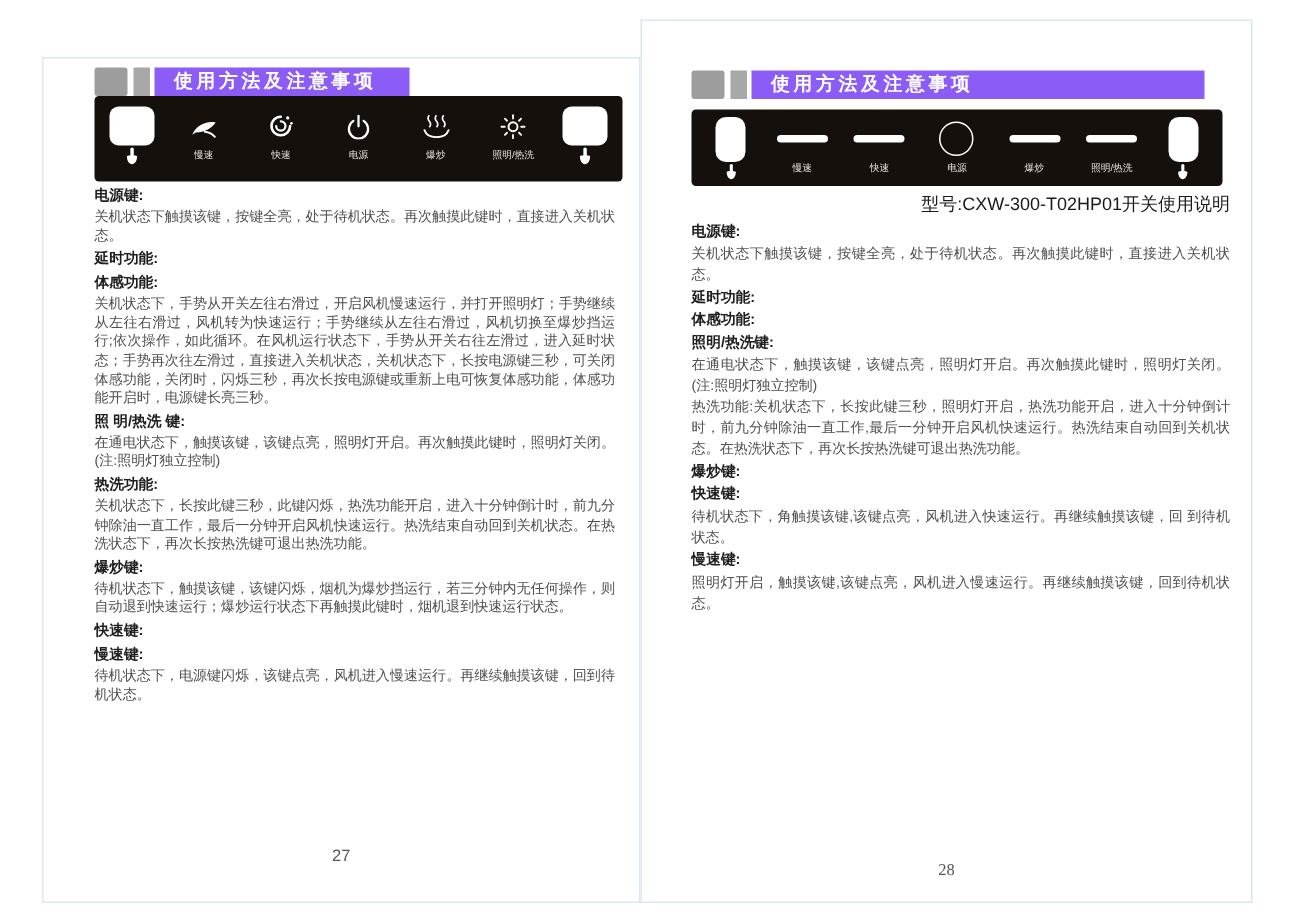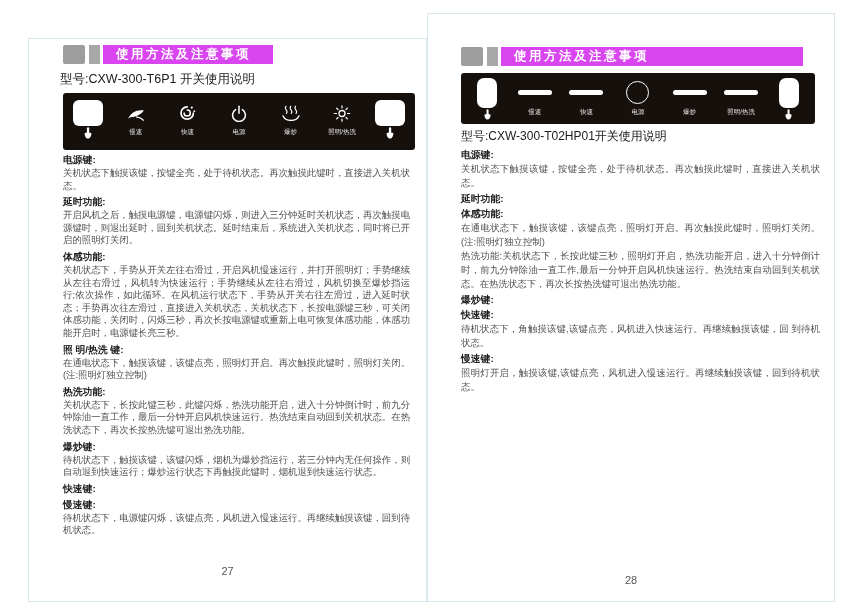--- a/index.html
+++ b/index.html
@@ -12,27 +12,27 @@
   #right-page{left:427px;top:13px;width:408px;height:589px;}
   .content{padding:0 16px 0 34px;}
   #right-page .content{padding:0 14px 0 33px;}
 
   
   .hdr{display:flex;align-items:stretch;height:19px;}
   #left-page .hdr{margin-top:6px;}
   #right-page .hdr{margin-top:33px;}
   .hdr-sq{width:22px;background:#9d9d9d;border-radius:2px;margin-right:4px;flex:none;}
   .hdr-strip{width:11px;background:#a8a8a8;margin-right:3px;flex:none;}
-  .hdr-bar{background:#d946ef;color:#fff;font-size:12.5px;font-weight:bold;
+  .hdr-bar{background:#8b5cf6;color:#fff;font-size:12.5px;font-weight:bold;
     letter-spacing:2.5px;display:flex;align-items:center;padding-left:13px;box-sizing:border-box;}
   #left-page .hdr-bar{width:170px;}
   #right-page .hdr-bar{width:302px;}
 
   .model-title{font-size:12.5px;color:#1a1a1a;margin:7px 0 5px -3px;}
-  #right-page .model-title{text-align:left;margin:4px 0 3px 0;font-size:12px;}
+  #right-page .model-title{text-align:right;margin:4px 0 3px 0;font-size:12px;}
 
   
   .panel{background:#16100d;border-radius:3px;display:flex;box-sizing:border-box;}
   #left-page .panel{width:352px;height:57px;padding:0 3px;}
   #right-page .panel{width:354px;height:51px;margin-top:7px;padding:0 4px;}
   .end-area{width:44px;flex:none;display:flex;flex-direction:column;align-items:center;}
   .end-sq{width:30px;height:26px;background:#fff;border-radius:6px;margin-top:7px;}
   .end-rect{width:20px;height:30px;background:#fff;border-radius:7px;margin-top:5px;}
   .hand{margin-top:1px;line-height:0;}
   .key{flex:1;display:flex;flex-direction:column;align-items:center;}
@@ -45,36 +45,35 @@
   
   .sections{margin-top:4px;}
   .sec-head{font-weight:bold;color:#1e1e1e;font-size:9.8px;line-height:12px;margin:4px 0 1px;}
   .sec-body{font-size:9.4px;color:#4f4f4f;text-align:justify;}
   #left-page .sec-body{line-height:12.6px;}
   #right-page .sec-body{line-height:14px;}
   #right-page .sec-head{margin:3px 0 1px;}
 
   .page-num{position:absolute;width:100%;text-align:center;font-size:11px;color:#555;}
   #left-page .page-num{bottom:24px;}
-  #right-page .page-num{bottom:15px;}
+  #right-page .page-num{bottom:15px;font-family:Liberation Serif, serif;}
 </style>
 </head>
 <body>
 
 <div class="page" id="left-page">
   <div class="content">
     <div class="hdr">
       <div class="hdr-sq"></div>
       <div class="hdr-strip"></div>
       <div class="hdr-bar">
         <span>使用方法及注意事项</span>
       </div>
     </div>
 
-    <div class="model-title">型号:CXW-300-T6P1 开关使用说明</div>
 
     <div class="panel">
       <div class="end-area">
         <div class="end-sq"></div>
         <div class="hand">
           <svg width="10" height="12" viewBox="0 0 10 12">
               <rect x="3.9" y="0.3" width="2.3" height="6" rx="1.15" fill="#fff"></rect>
               <path d="M1.6 6.2 c0 3 1.5 5.3 3.4 5.3 s3.4-2.3 3.4-5.3 c-1-0.9-5.8-0.9-6.8 0 Z" fill="#fff"></path>
             </svg>
         </div>
@@ -153,21 +152,20 @@
               <path d="M1.6 6.2 c0 3 1.5 5.3 3.4 5.3 s3.4-2.3 3.4-5.3 c-1-0.9-5.8-0.9-6.8 0 Z" fill="#fff"></path>
             </svg>
         </div>
       </div>
     </div>
 
     <div class="sections">
       <div class="sec-head">电源键:</div>
       <div class="sec-body">关机状态下触摸该键，按键全亮，处于待机状态。再次触摸此键时，直接进入关机状态。</div>
       <div class="sec-head">延时功能:</div>
-      <div class="sec-body">开启风机之后，触摸电源键，电源键闪烁，则进入三分钟延时关机状态，再次触摸电源键时，则退出延时，回到关机状态。延时结束后，系统进入关机状态，同时将已开启的照明灯关闭。</div>
       <div class="sec-head">体感功能:</div>
       <div class="sec-body">关机状态下，手势从开关左往右滑过，开启风机慢速运行，并打开照明灯；手势继续从左往右滑过，风机转为快速运行；手势继续从左往右滑过，风机切换至爆炒挡运行;依次操作，如此循环。在风机运行状态下，手势从开关右往左滑过，进入延时状态；手势再次往左滑过，直接进入关机状态，关机状态下，长按电源键三秒，可关闭体感功能，关闭时，闪烁三秒，再次长按电源键或重新上电可恢复体感功能，体感功能开启时，电源键长亮三秒。</div>
       <div class="sec-head">照 明/热洗 键:</div>
       <div class="sec-body">在通电状态下，触摸该键，该键点亮，照明灯开启。再次触摸此键时，照明灯关闭。(注:照明灯独立控制)</div>
       <div class="sec-head">热洗功能:</div>
       <div class="sec-body">关机状态下，长按此键三秒，此键闪烁，热洗功能开启，进入十分钟倒计时，前九分钟除油一直工作，最后一分钟开启风机快速运行。热洗结束自动回到关机状态。在热洗状态下，再次长按热洗键可退出热洗功能。</div>
       <div class="sec-head">爆炒键:</div>
       <div class="sec-body">待机状态下，触摸该键，该键闪烁，烟机为爆炒挡运行，若三分钟内无任何操作，则自动退到快速运行；爆炒运行状态下再触摸此键时，烟机退到快速运行状态。</div>
       <div class="sec-head">快速键:</div>
       <div class="sec-head">慢速键:</div>
@@ -240,20 +238,21 @@
       </div>
     </div>
 
     <div class="model-title">型号:CXW-300-T02HP01开关使用说明</div>
 
     <div class="sections">
       <div class="sec-head">电源键:</div>
       <div class="sec-body">关机状态下触摸该键，按键全亮，处于待机状态。再次触摸此键时，直接进入关机状态。</div>
       <div class="sec-head">延时功能:</div>
       <div class="sec-head">体感功能:</div>
+      <div class="sec-head">照明/热洗键:</div>
       <div class="sec-body">在通电状态下，触摸该键，该键点亮，照明灯开启。再次触摸此键时，照明灯关闭。(注:照明灯独立控制)</div>
       <div class="sec-body">热洗功能:关机状态下，长按此键三秒，照明灯开启，热洗功能开启，进入十分钟倒计时，前九分钟除油一直工作,最后一分钟开启风机快速运行。热洗结束自动回到关机状态。在热洗状态下，再次长按热洗键可退出热洗功能。</div>
       <div class="sec-head">爆炒键:</div>
       <div class="sec-head">快速键:</div>
       <div class="sec-body">待机状态下，角触摸该键,该键点亮，风机进入快速运行。再继续触摸该键，回 到待机状态。</div>
       <div class="sec-head">慢速键:</div>
       <div class="sec-body">照明灯开启，触摸该键,该键点亮，风机进入慢速运行。再继续触摸该键，回到待机状态。</div>
     </div>
   </div>
   <div class="page-num">28</div>

